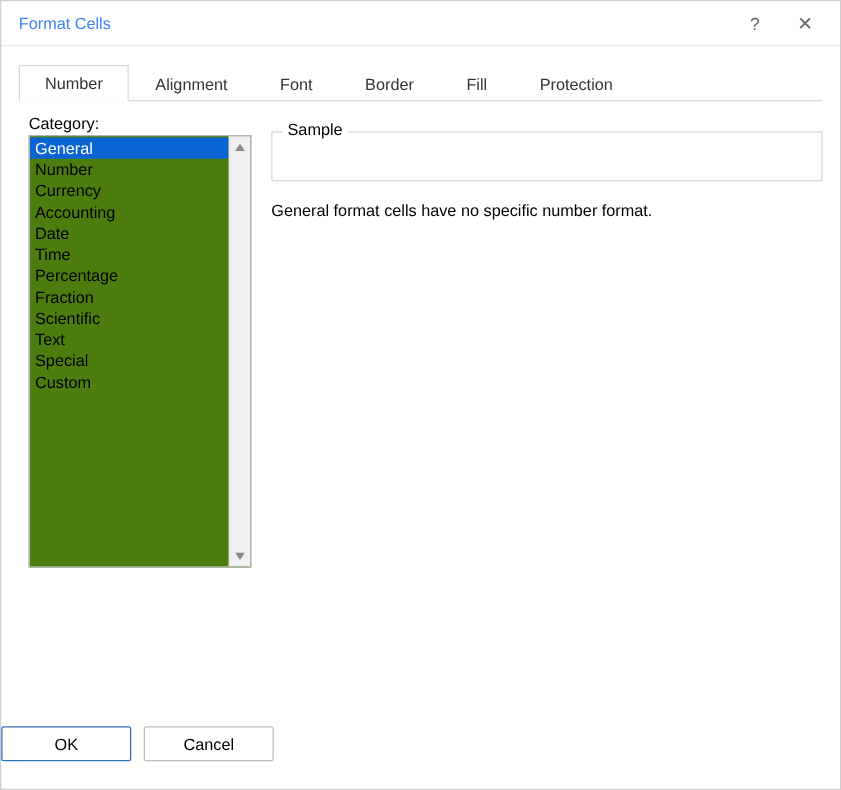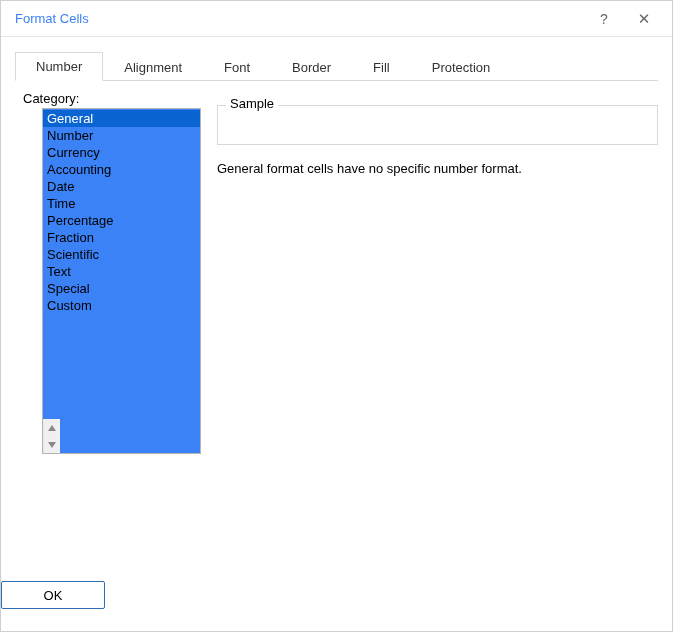--- a/index.html
+++ b/index.html
@@ -79,23 +79,22 @@
   .cat-label {
     font-size: 13px;
     text-decoration-color: #555;
     margin-bottom: 2px;
     color: #000;
   }
   .listbox-wrap {
     border: 1px solid #b5b5b5;
     height: 346px;
     display: flex;
-    flex-direction: column;
-    background: #3b82f6;
-    margin-left: 19px;
+    flex-direction: row;
+    background: #4d7c0f;
   }
   .listbox {
     flex: 1;
     overflow: hidden;
     padding: 1px 0;
   }
   .listbox .item {
     padding: 0px 4px;
     height: 17px;
     line-height: 17px;
@@ -236,15 +235,18 @@
       </div>
       <div class="desc">General format cells have no specific number format.</div>
     </div>
 
   </div>
 
   <div class="footer">
     <div class="btn primary">
         <span>OK</span>
       </div>
+    <div class="btn">
+        <span>Cancel</span>
+      </div>
   </div>
 
 </div>
 
 </body></html>

